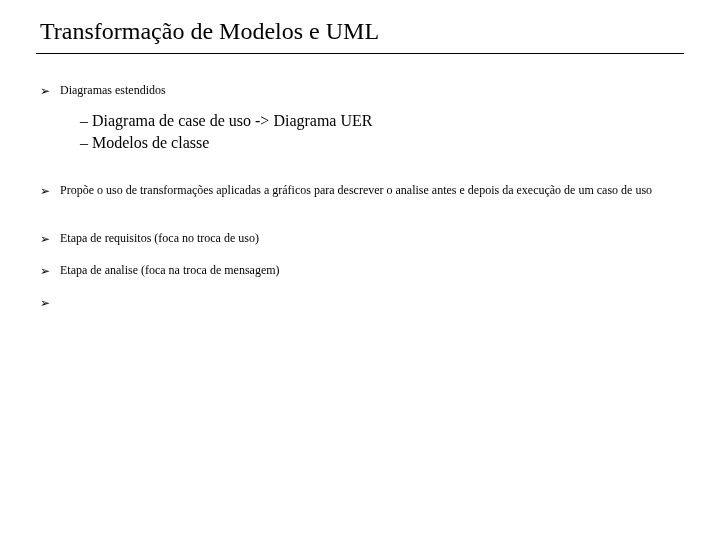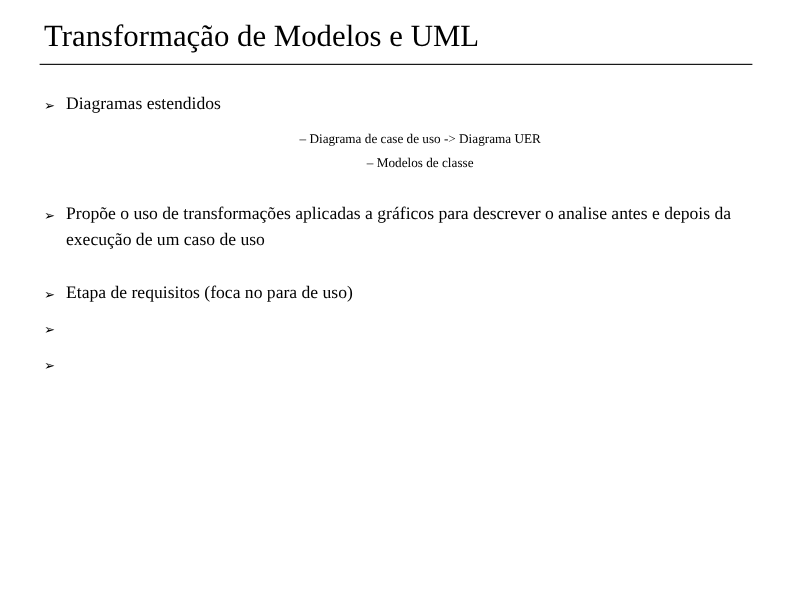--- a/index.html
+++ b/index.html
@@ -5,21 +5,21 @@
   * { margin: 0; padding: 0; box-sizing: border-box; }
   body {
     width: 720px;
     height: 540px;
     background: #ffffff;
     font-family: Georgia, 'Times New Roman', serif;
     color: #000;
     padding: 18px 36px 36px 36px;
   }
   .title {
-    font-size: 28px;
+    font-size: 24px;
     font-weight: normal;
     margin-bottom: 8px;
     padding-left: 4px;
   }
   .rule {
     border: none;
     border-top: 1.5px solid #000;
     margin-bottom: 24px;
   }
   .bullet-item {
@@ -27,32 +27,31 @@
     margin-bottom: 8px;
     padding-left: 4px;
   }
   .bullet-icon {
     flex: 0 0 20px;
     font-size: 12px;
     line-height: 22px;
     padding-top: 2px;
   }
   .bullet-text {
-    font-size: 16px;
+    font-size: 12px;
     line-height: 24px;
   }
   .sub-list {
     margin-left: 44px;
     margin-top: 2px;
     margin-bottom: 24px;
   }
   .sub-item {
-    font-size: 12px;
+    font-size: 16px;
     line-height: 22px;
-    text-align: center;
   }
   .spacer-after-para {
     margin-bottom: 24px;
   }
 </style>
 </head>
 <body>
 
 <h1 class="title">Transformação de Modelos e UML</h1>
 <hr class="rule">
@@ -66,20 +65,21 @@
   <div class="sub-item">– Modelos de classe</div>
 </div>
 
 <div class="bullet-item spacer-after-para">
   <span class="bullet-icon">➢</span>
   <span class="bullet-text">Propõe o uso de transformações aplicadas a gráficos para descrever o analise antes e depois da execução de um caso de uso</span>
 </div>
 
 <div class="bullet-item">
   <span class="bullet-icon">➢</span>
-  <span class="bullet-text">Etapa de requisitos (foca no para de uso)</span>
+  <span class="bullet-text">Etapa de requisitos (foca no troca de uso)</span>
 </div>
 <div class="bullet-item">
   <span class="bullet-icon">➢</span>
+  <span class="bullet-text">Etapa de analise (foca na troca de mensagem)</span>
 </div>
 <div class="bullet-item">
   <span class="bullet-icon">➢</span>
 </div>
 
 </body></html>

